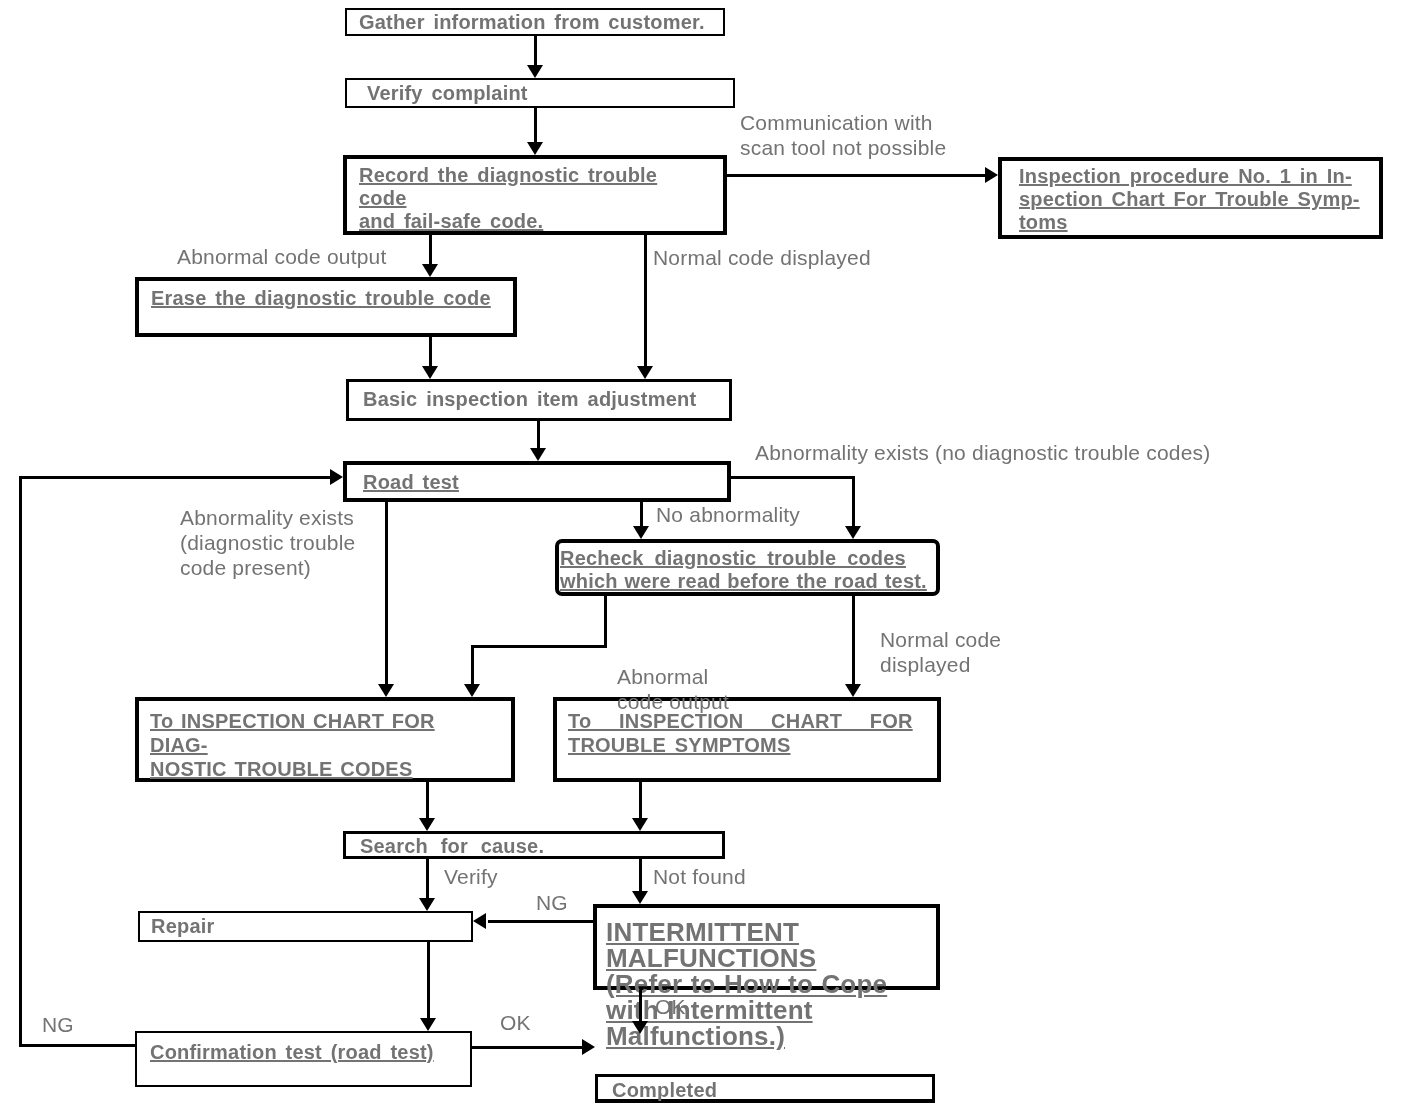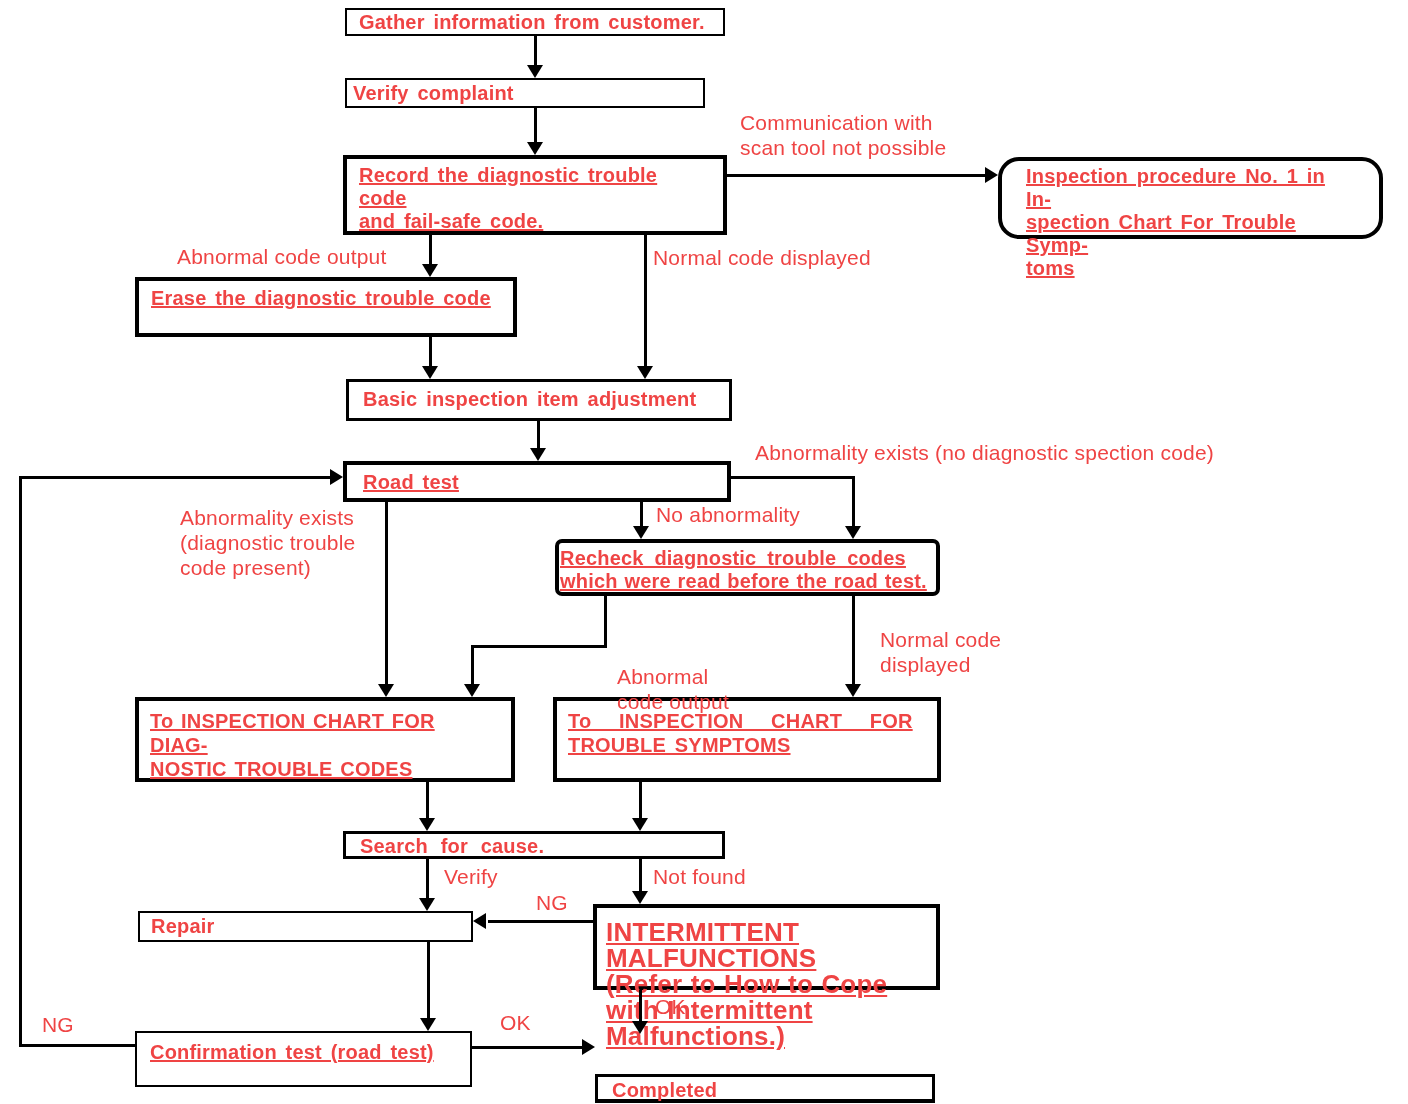--- a/index.html
+++ b/index.html
@@ -1,20 +1,20 @@
 <!DOCTYPE html>
 <html><head>
 <meta charset="utf-8">
 <style>
   html,body { margin:0; padding:0; background:#e8e8e8; }
   .canvas {
     position:relative; width:1408px; height:1104px;
     background:#ffffff; overflow:hidden;
     font-family:"Liberation Sans", sans-serif;
-    color:#ef4444;
+    color:#737373;
   }
   
   .node {
     position:absolute; box-sizing:border-box;
     background:#ffffff; border:2px solid #000;
     font-weight:bold; font-size:20px; line-height:23px;
     white-space:pre-line; word-spacing:3px;
     letter-spacing:0.2px;
   }
   .b3 { border-width:3px; }
@@ -26,23 +26,23 @@
   }
   
   .seg { position:absolute; background:#000; }
   
   .ah { position:absolute; width:0; height:0; }
   .ah-d { border-left:8px solid transparent; border-right:8px solid transparent; border-top:13px solid #000; }
   .ah-r { border-top:8px solid transparent; border-bottom:8px solid transparent; border-left:13px solid #000; }
   .ah-l { border-top:8px solid transparent; border-bottom:8px solid transparent; border-right:13px solid #000; }
   
   .n-gather       { left:345px; top:8px;    width:380px; height:28px;  padding:1px 12px; }
-  .n-verify       { left:345px; top:78px;   width:360px; height:30px;  padding:2px 6px; }
+  .n-verify       { left:345px; top:78px;   width:390px; height:30px;  padding:2px 20px; }
   .n-record       { left:343px; top:155px;  width:384px; height:80px;  padding:5px 12px; }
-  .n-insp-proc    { left:998px; top:157px;  width:385px; height:82px;  padding:4px 24px;border-radius:21px; }
+  .n-insp-proc    { left:998px; top:157px;  width:385px; height:82px;  padding:4px 17px; }
   .n-erase        { left:135px; top:277px;  width:382px; height:60px;  padding:6px 12px; }
   .n-basic        { left:346px; top:379px;  width:386px; height:42px;  padding:6px 14px; }
   .n-road         { left:343px; top:461px;  width:388px; height:41px;  padding:6px 16px; }
   .n-recheck      { left:555px; top:539px;  width:385px; height:57px;  padding:4px 1px; word-spacing:1px;border-radius:7px; }
   .n-recheck::first-line { word-spacing:5px; }
   .n-chart-dtc    { left:135px; top:697px;  width:380px; height:85px;  padding:8px 11px; line-height:24px; word-spacing:2px; }
   .n-chart-sym    { left:553px; top:697px;  width:388px; height:85px;  padding:8px 11px; line-height:24px; }
   .n-chart-sym::first-line { word-spacing:22px; }
   .n-search       { left:343px; top:831px;  width:382px; height:28px;  padding:1px 14px; word-spacing:7px; }
   .n-repair       { left:138px; top:911px;  width:335px; height:31px;  padding:2px 11px; }
@@ -76,21 +76,21 @@
   <div class="node b4 n-intermit">INTERMITTENT MALFUNCTIONS
 (Refer to How to Cope
 with Intermittent Malfunctions.)</div>
   <div class="node n-confirm">Confirmation test (road test)</div>
   <div class="node b3 n-completed">Completed</div>
 
   <div class="lbl" style="left:740px; top:110px;">Communication with
 scan tool not possible</div>
   <div class="lbl" style="left:177px; top:244px;">Abnormal code output</div>
   <div class="lbl" style="left:653px; top:245px;">Normal code displayed</div>
-  <div class="lbl" style="left:755px; top:440px;">Abnormality exists (no diagnostic spection code)</div>
+  <div class="lbl" style="left:755px; top:440px;">Abnormality exists (no diagnostic trouble codes)</div>
   <div class="lbl" style="left:180px; top:505px;">Abnormality exists
 (diagnostic trouble
 code present)</div>
   <div class="lbl" style="left:656px; top:502px;">No abnormality</div>
   <div class="lbl" style="left:617px; top:624px;margin-top:40px;">Abnormal
 code output</div>
   <div class="lbl" style="left:880px; top:627px;">Normal code
 displayed</div>
   <div class="lbl" style="left:444px; top:864px;">Verify</div>
   <div class="lbl" style="left:653px; top:864px;">Not found</div>

